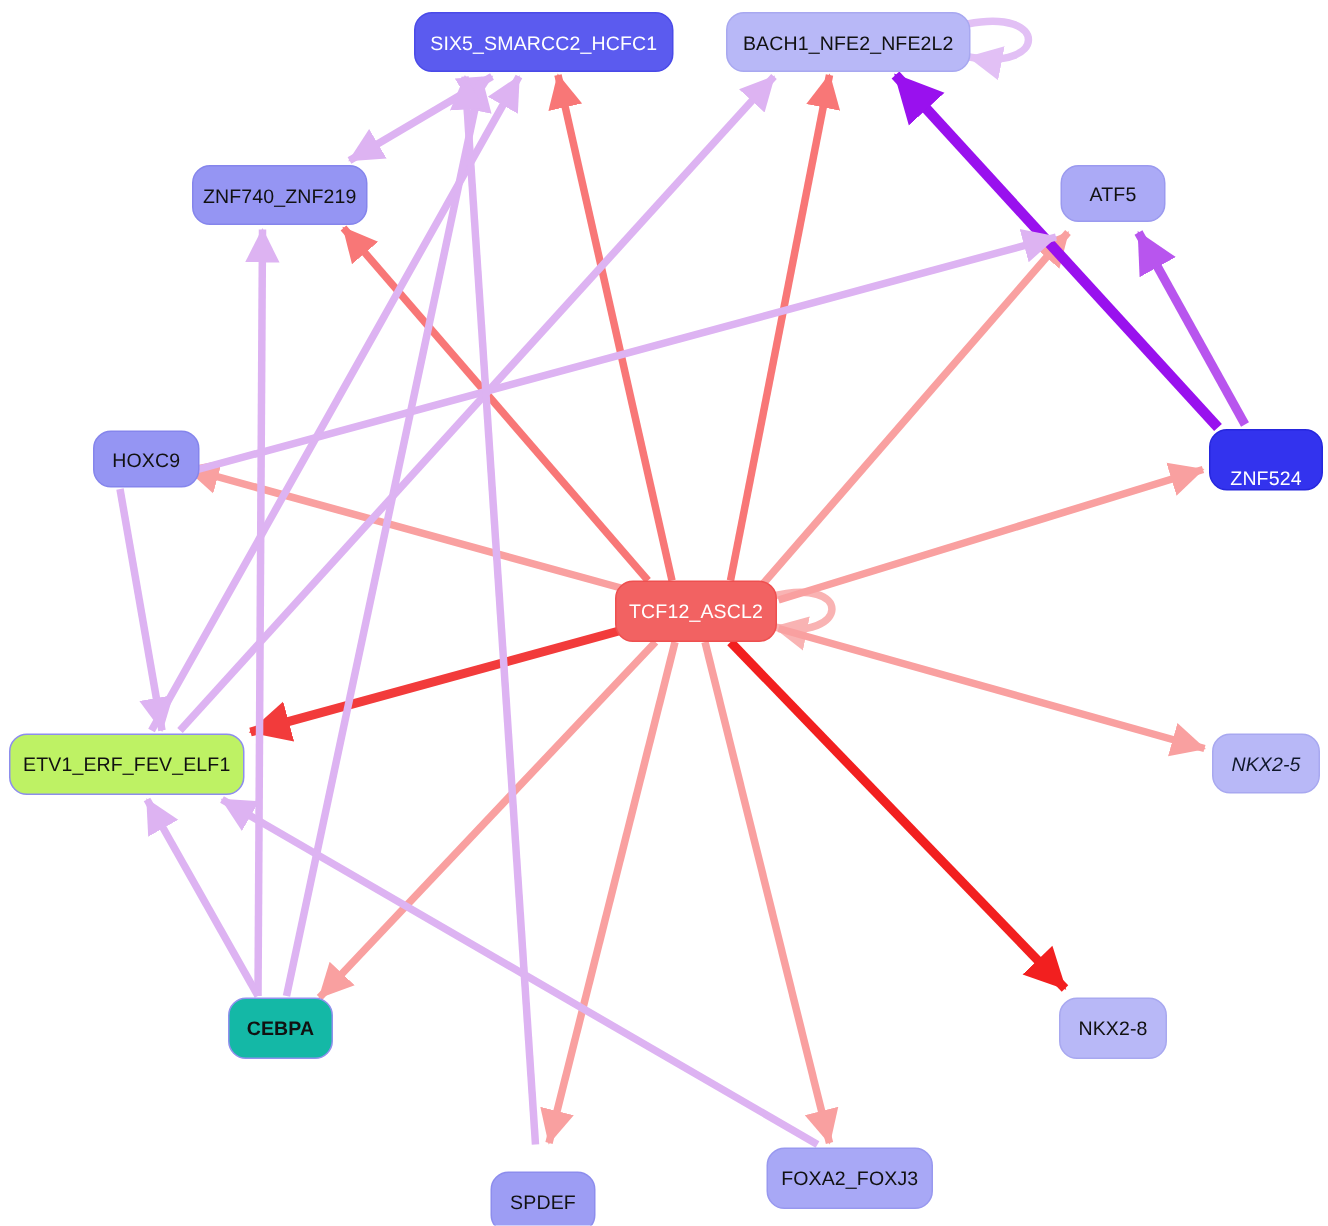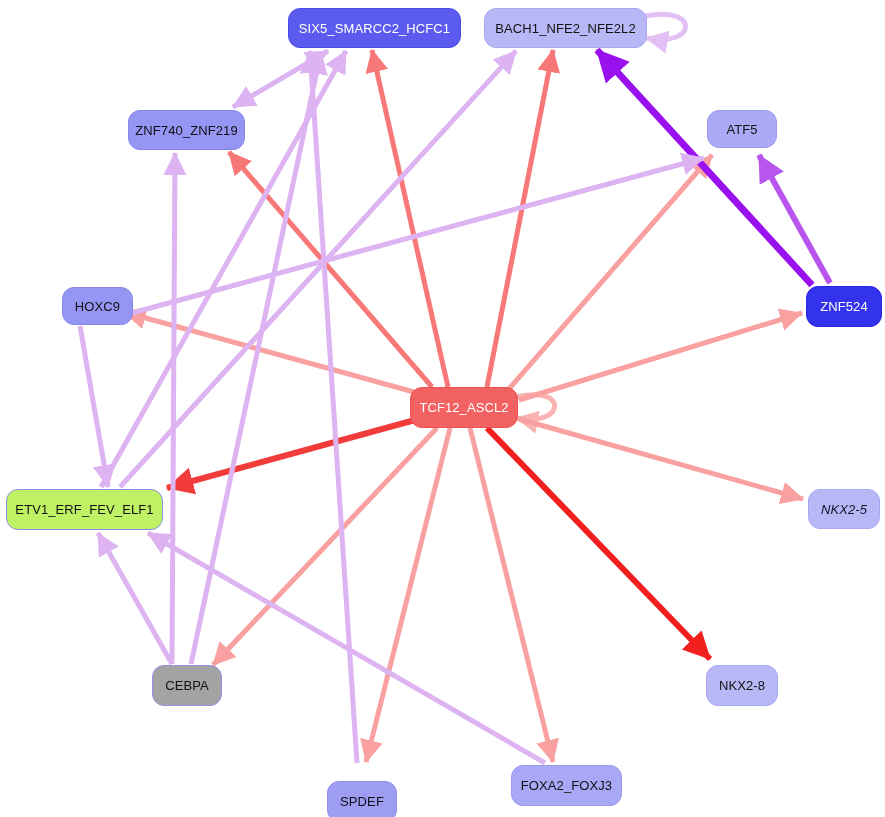--- a/index.html
+++ b/index.html
@@ -75,48 +75,48 @@
       <line x1="101" y1="487" x2="346" y2="51" stroke="#ddb3f2" stroke-width="5" stroke-linecap="butt" marker-end="url(#eddb3f2)"></line>
       <line x1="120" y1="487" x2="516" y2="51" stroke="#ddb3f2" stroke-width="5" stroke-linecap="butt" marker-end="url(#eddb3f2)"></line>
       <line x1="191" y1="664" x2="321" y2="52" stroke="#ddb3f2" stroke-width="5" stroke-linecap="butt" marker-end="url(#eddb3f2)"></line>
       <line x1="172" y1="664" x2="175" y2="153" stroke="#ddb3f2" stroke-width="5" stroke-linecap="butt" marker-end="url(#eddb3f2)"></line>
       <line x1="172" y1="664" x2="98" y2="533" stroke="#ddb3f2" stroke-width="5" stroke-linecap="butt" marker-end="url(#eddb3f2)"></line>
       <line x1="80" y1="326" x2="108" y2="487" stroke="#ddb3f2" stroke-width="5" stroke-linecap="butt" marker-end="url(#eddb3f2)"></line>
       <line x1="106" y1="320" x2="704" y2="158" stroke="#ddb3f2" stroke-width="5" stroke-linecap="butt" marker-end="url(#eddb3f2)"></line>
       <line x1="545" y1="763" x2="148" y2="533" stroke="#ddb3f2" stroke-width="5" stroke-linecap="butt" marker-end="url(#eddb3f2)"></line>
       <line x1="357" y1="763" x2="310" y2="51" stroke="#ddb3f2" stroke-width="5" stroke-linecap="butt" marker-end="url(#eddb3f2)"></line>
     </svg>
-<div class="node" style="left: 288px; top: 8px; width: 173px; height: 40px; background: rgb(91, 91, 239); border: 1px solid rgb(74, 74, 232); color: rgb(255, 255, 255);">
+<div class="node" style="left: 276px; top: 8px; width: 173px; height: 40px; background: rgb(91, 91, 239); border: 1px solid rgb(74, 74, 232); color: rgb(255, 255, 255);">
       <span class="node-label">SIX5_SMARCC2_HCFC1</span>
     </div>
     <div class="node" style="left: 484px; top: 8px; width: 163px; height: 40px; background: rgb(184, 184, 247); border: 1px solid rgb(168, 168, 240); color: rgb(17, 17, 17);">
       <span class="node-label">BACH1_NFE2_NFE2L2</span>
     </div>
     <div class="node" style="left: 128px; top: 110px; width: 117px; height: 40px; background: rgb(149, 149, 243); border: 1px solid rgb(133, 133, 236); color: rgb(17, 17, 17);">
       <span class="node-label">ZNF740_ZNF219</span>
     </div>
     <div class="node" style="left: 707px; top: 110px; width: 70px; height: 38px; background: rgb(171, 170, 246); border: 1px solid rgb(155, 154, 239); color: rgb(17, 17, 17);">
       <span class="node-label">ATF5</span>
     </div>
     <div class="node" style="left: 62px; top: 287px; width: 71px; height: 38px; background: rgb(149, 149, 243); border: 1px solid rgb(133, 133, 236); color: rgb(17, 17, 17);">
       <span class="node-label">HOXC9</span>
     </div>
-    <div class="node" style="left: 806px; top: 286px; width: 76px; height: 41px; background: rgb(51, 51, 238); border: 1px solid rgb(38, 38, 221); color: rgb(255, 255, 255);">
+    <div class="node" style="left: 806px; top: 286px; width: 76px; height: 41px; background: rgb(51, 51, 238); border: 1px solid rgb(38, 38, 221); color: rgb(255, 255, 255); align-items: flex-end;">
       <span class="node-label">ZNF524</span>
     </div>
     <div class="node" style="left: 410px; top: 387px; width: 108px; height: 41px; background: rgb(242, 98, 98); border: 1px solid rgb(238, 79, 79); color: rgb(255, 255, 255);">
       <span class="node-label">TCF12_ASCL2</span>
     </div>
     <div class="node" style="left: 6px; top: 489px; width: 157px; height: 41px; background: #bef264; border: 1px solid rgb(141, 141, 237); color: rgb(17, 17, 17);">
       <span class="node-label">ETV1_ERF_FEV_ELF1</span>
     </div>
     <div class="node" style="left: 808px; top: 489px; width: 72px; height: 40px; background: rgb(184, 184, 247); border: 1px solid rgb(168, 168, 240); color: #0f172a; font-style: italic;">
       <span class="node-label">NKX2-5</span>
     </div>
-    <div class="node" style="left: 152px; top: 665px; width: 70px; height: 41px; background: #a3a3a3; border: 1px solid rgb(144, 144, 237); color: rgb(17, 17, 17);">
+    <div class="node" style="left: 152px; top: 665px; width: 70px; height: 41px; background: #14b8a6; border: 1px solid rgb(144, 144, 237); color: rgb(17, 17, 17); font-weight: bold;">
       <span class="node-label">CEBPA</span>
     </div>
     <div class="node" style="left: 706px; top: 665px; width: 72px; height: 41px; background: rgb(184, 184, 247); border: 1px solid rgb(168, 168, 240); color: rgb(17, 17, 17); text-align: center;">
       <span class="node-label">NKX2-8</span>
     </div>
     <div class="node" style="left: 327px; top: 765px; width: 70px; height: 41px; background: rgb(157, 157, 244); border: 1px solid rgb(141, 141, 237); color: rgb(17, 17, 17); margin-top: 16px;">
       <span class="node-label">SPDEF</span>
     </div>
     <div class="node" style="left: 511px; top: 765px; width: 111px; height: 41px; background: rgb(168, 168, 246); border: 1px solid rgb(152, 152, 239); color: rgb(17, 17, 17);">
       <span class="node-label">FOXA2_FOXJ3</span>

